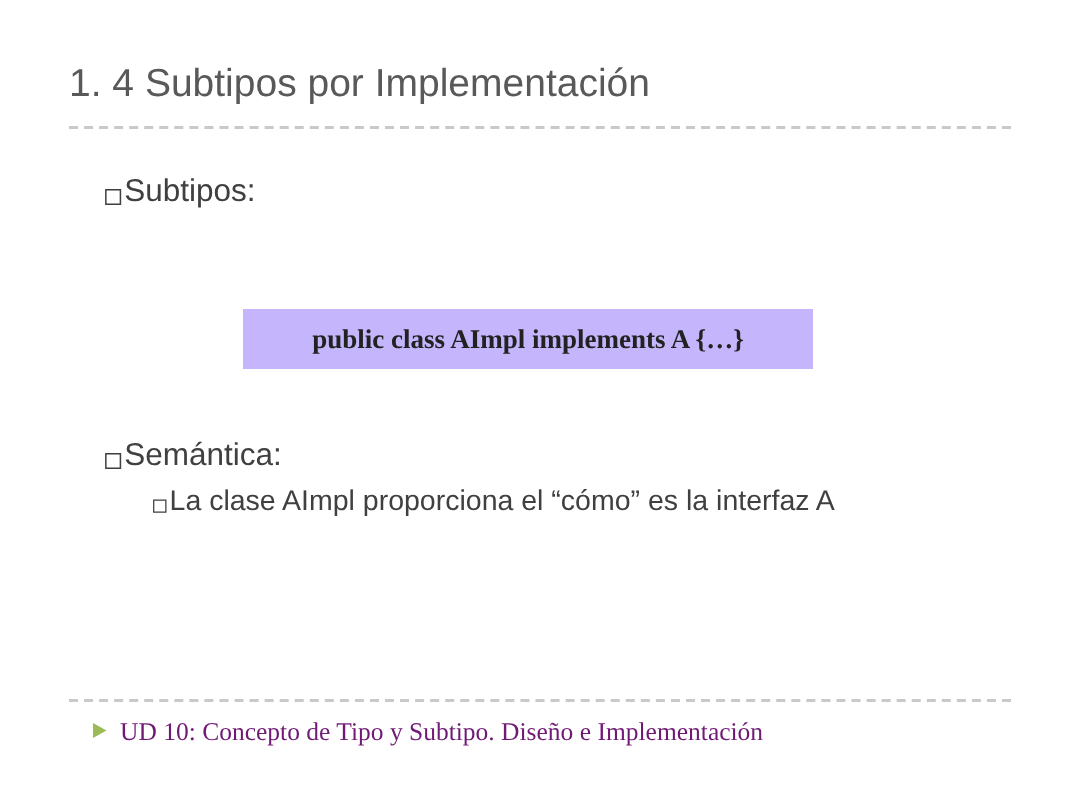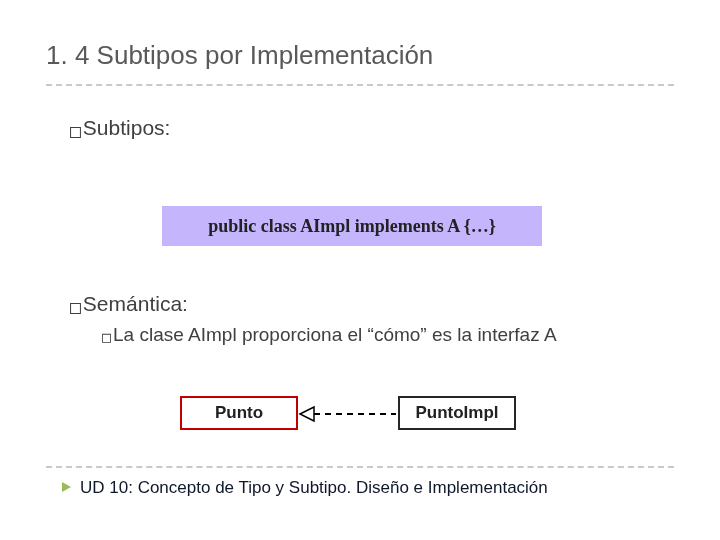--- a/index.html
+++ b/index.html
@@ -134,23 +134,24 @@
     top: 466px;
     width: 628px;
     height: 0;
     border-top: 2px dashed #c9c9c9;
   }
   .footer {
     position: absolute;
     left: 60px;
     top: 478px;
     font-size: 17px;
-    color: #0f172a;
+    color: #701a75;
     display: flex;
     align-items: center;
+    font-family: Liberation Serif, serif;
   }
   .footer-arrow {
     display: inline-block;
     margin-right: 8px;
   }
   .bold { font-weight: bold; }
 </style>
 </head>
 <body>
 
@@ -171,34 +172,20 @@
     </span>
   </div>
 
   <div class="sema">
     <span class="box-glyph">□</span><span>Semántica:</span>
   </div>
   <div class="sema-sub">
     <span class="small-box-glyph">□</span><span>La</span><span> clase AImpl proporciona el “cómo” es la interfaz A</span>
   </div>
 
-  <div class="uml-area">
-    <div class="uml-box uml-punto">
-      <span>Punto</span>
-    </div>
-    <div class="uml-arrow">
-      <svg width="100" height="18" viewBox="0 0 100 18">
-        <polygon points="2,9 16,2 16,16" fill="#ffffff" stroke="#000000" stroke-width="1.5"></polygon>
-        <line x1="16" y1="9" x2="98" y2="9" stroke="#000000" stroke-width="2" stroke-dasharray="6,5"></line>
-      </svg>
-    </div>
-    <div class="uml-box uml-puntoimpl">
-      <span>PuntoImpl</span>
-    </div>
-  </div>
 
   <div class="footer-rule"></div>
   <div class="footer">
     <span class="footer-arrow">
       <svg width="12" height="12" viewBox="0 0 12 12">
         <polygon points="2,1 11,6 2,11" fill="#9bbb59"></polygon>
       </svg>
     </span>
     <span>UD 10: Concepto de Tipo y Subtipo. Diseño e Implementación</span>
   </div>

